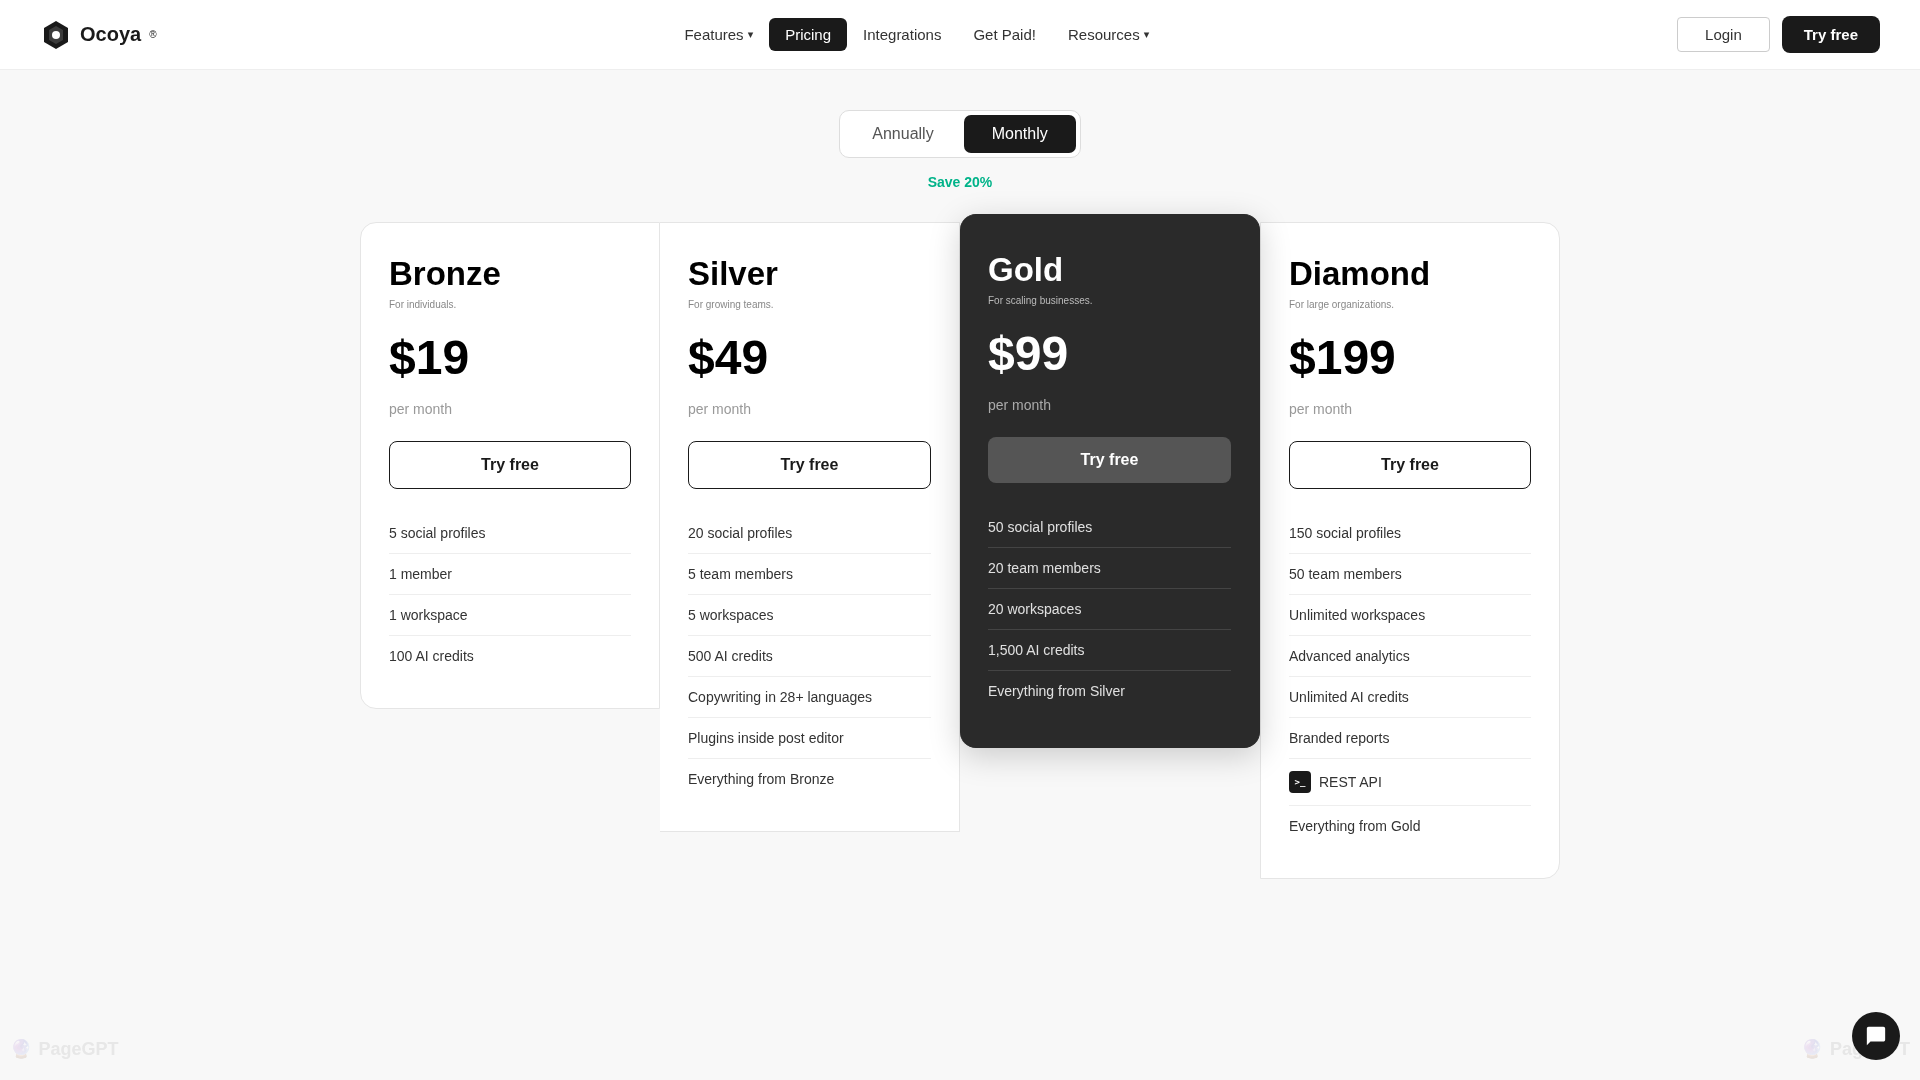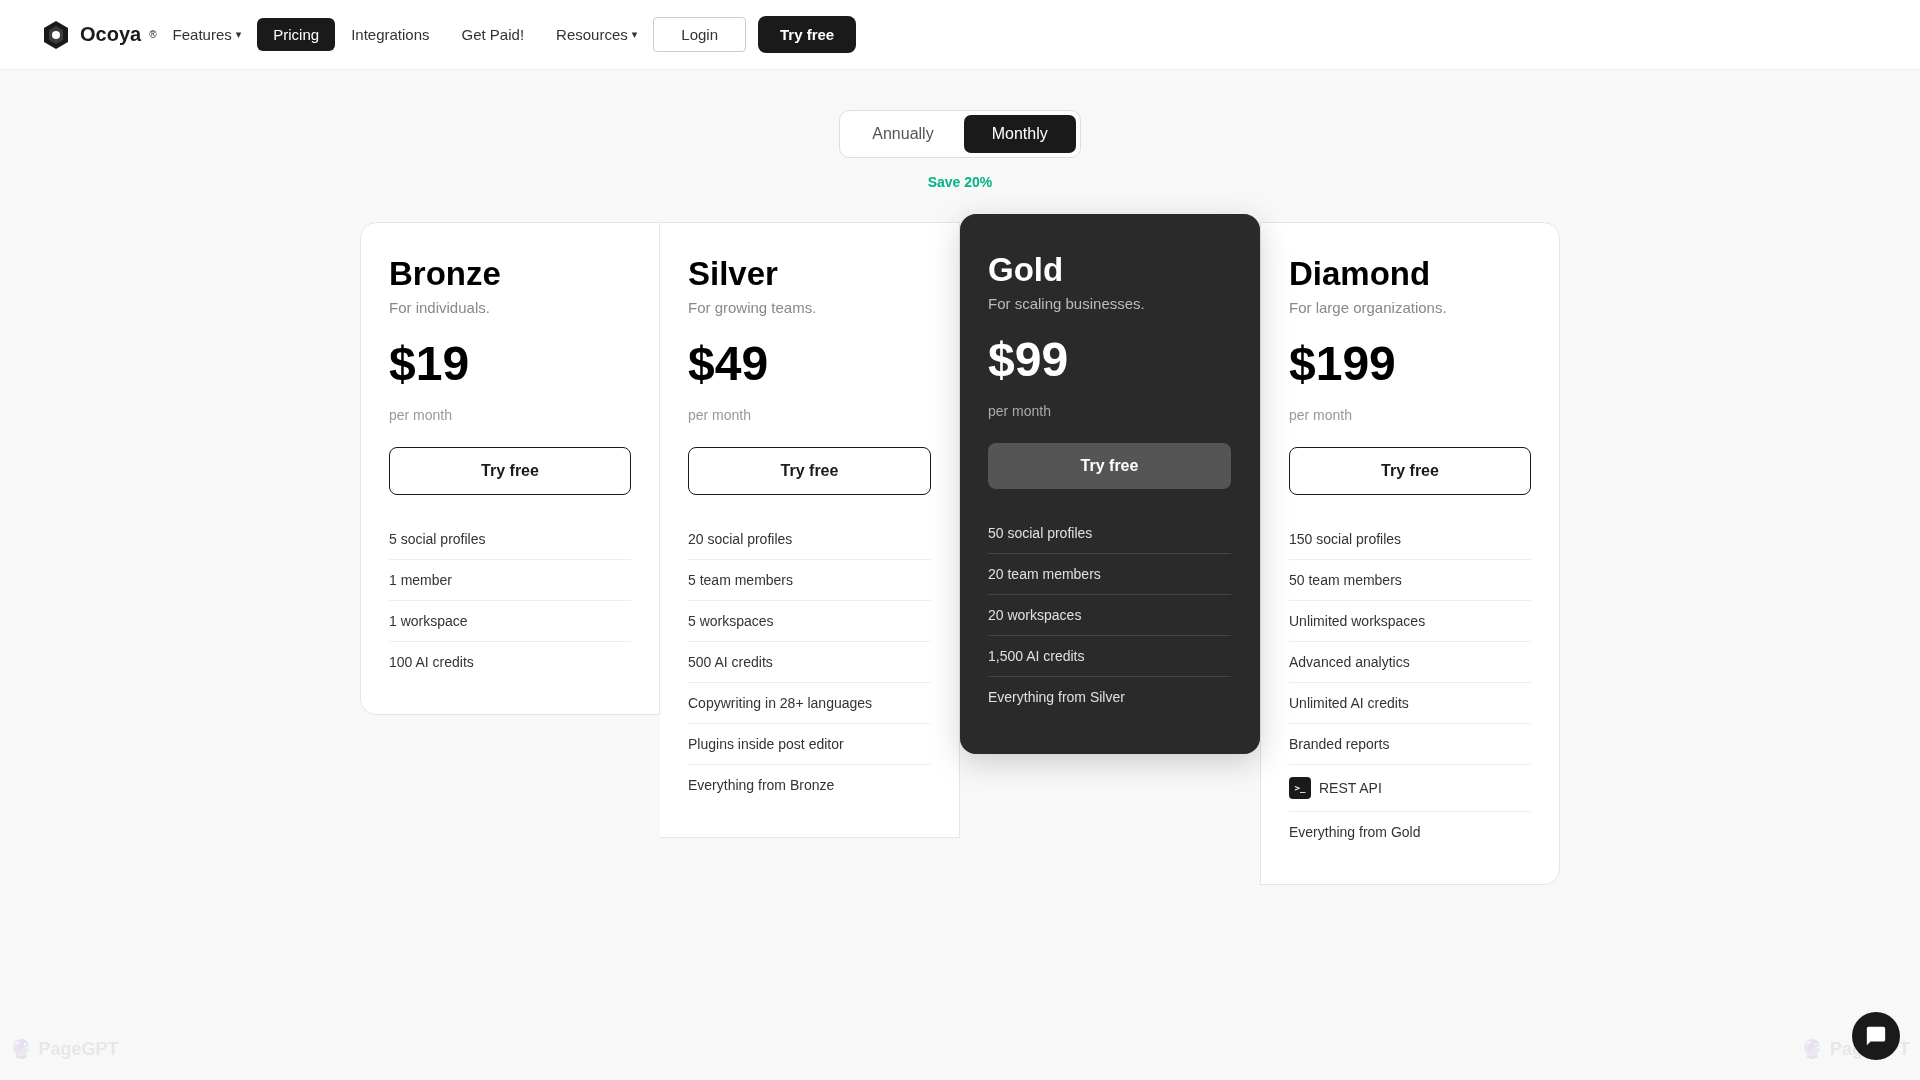--- a/index.html
+++ b/index.html
@@ -27,20 +27,21 @@
     .watermark-tl { top: 20px; left: 10px; }
     .watermark-tr { top: 20px; right: 10px; }
     .watermark-bl { bottom: 20px; left: 10px; }
     .watermark-br { bottom: 20px; right: 10px; }
 
     
     header {
       background: #fff;
       display: flex;
       align-items: center;
+      justify-content: space-between;
       padding: 0 40px;
       height: 70px;
       border-bottom: 1px solid #eee;
       position: relative;
       z-index: 10;
     }
     .logo {
       display: flex;
       align-items: center;
       gap: 8px;
@@ -196,21 +197,21 @@
 
     .plan-name {
       font-size: 33px;
       font-weight: 700;
       margin-bottom: 6px;
       color: inherit;
     }
     .plan-card.featured .plan-name { color: #fff; }
 
     .plan-tagline {
-      font-size: 15px;
+      font-size: 10px;
       color: #888;
       margin-bottom: 20px;
     }
     .plan-card.featured .plan-tagline { color: #bbb; }
 
     .plan-price {
       font-size: 48px;
       font-weight: 800;
       margin-bottom: 16px;
       color: inherit;

